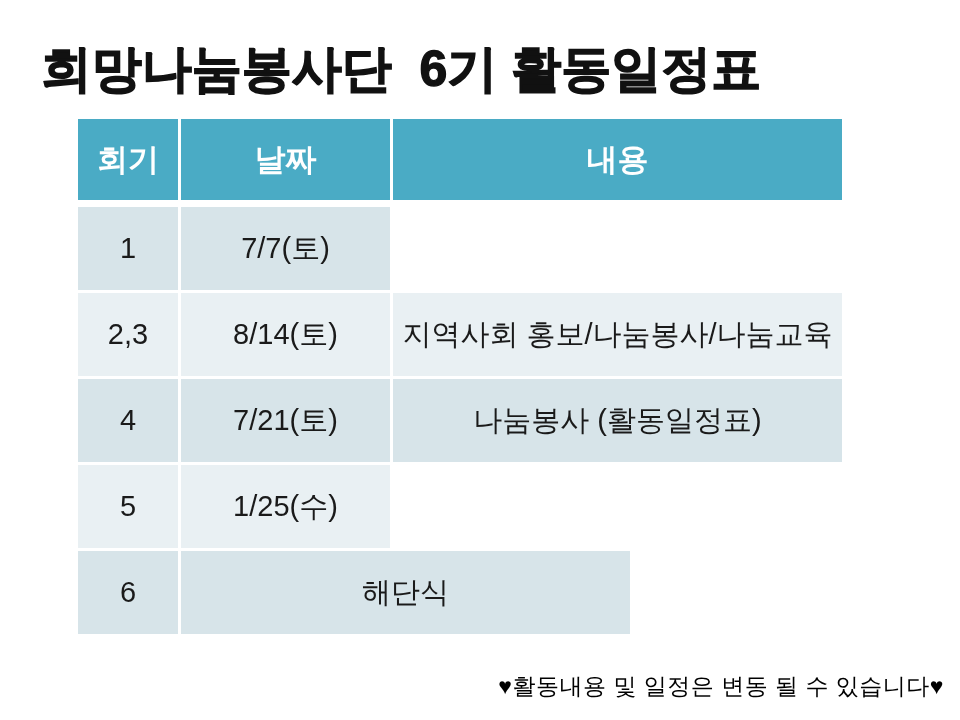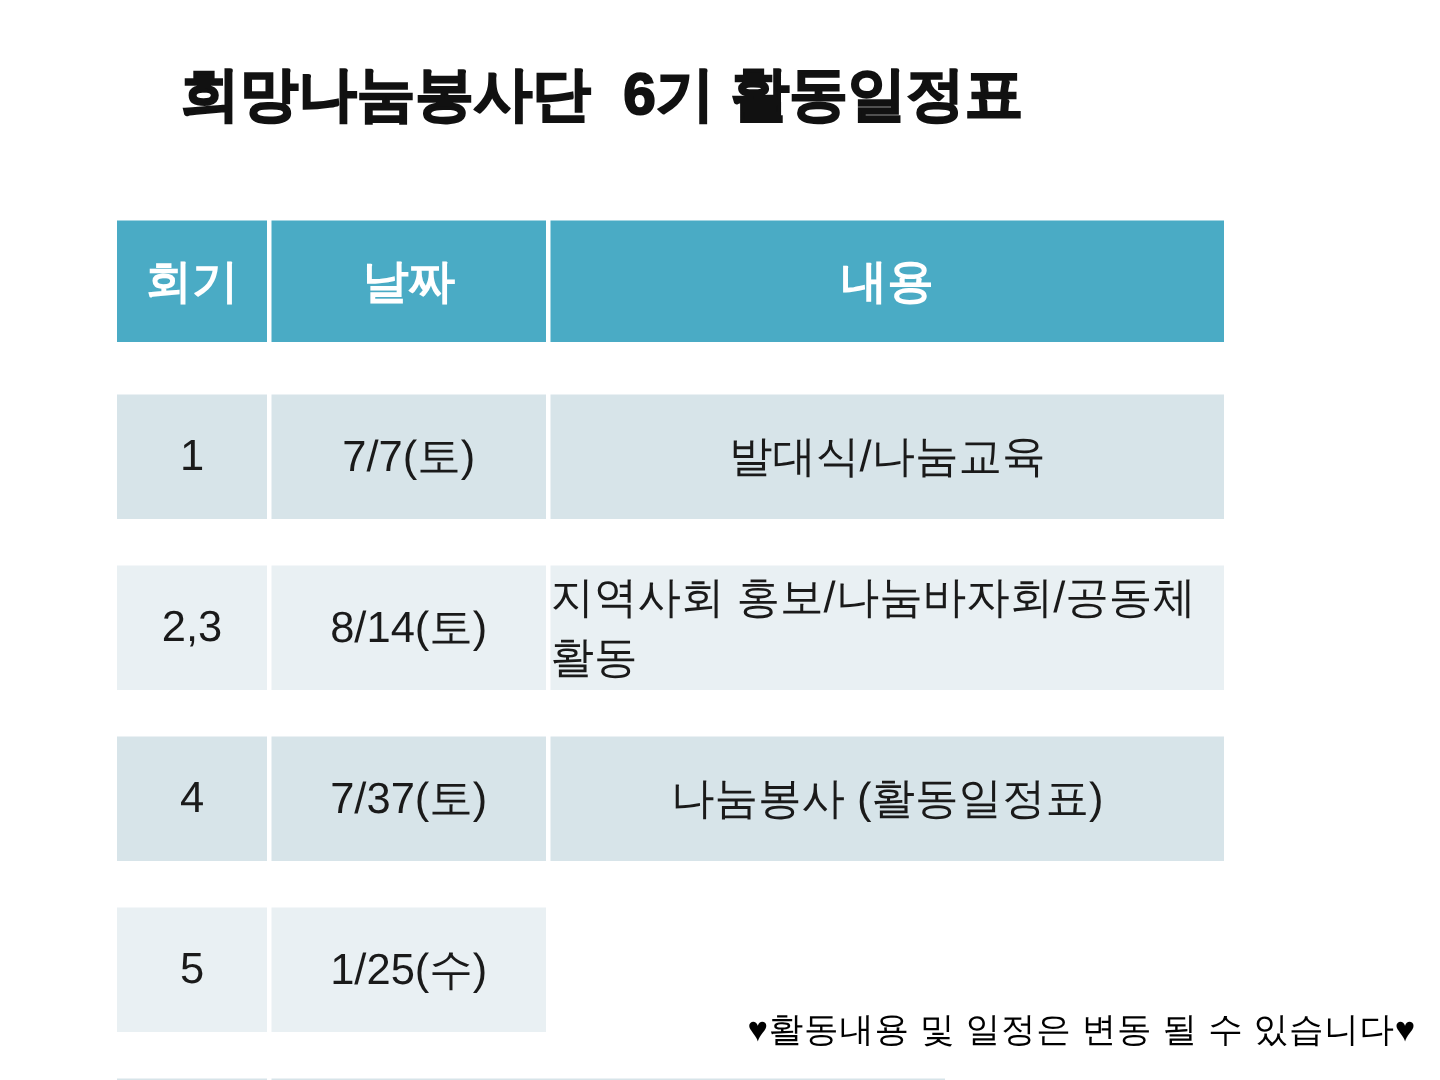--- a/index.html
+++ b/index.html
@@ -7,51 +7,50 @@
     width: 960px; height: 720px;
     background: #ffffff;
     font-family: "Liberation Sans", "DejaVu Sans", sans-serif;
     position: relative;
     overflow: hidden;
   }
   .slide-title {
     position: absolute;
     top: 36px; left: 0; width: 803px;
     text-align: center;
-    font-size: 39px;
+    font-size: 50px;
     font-weight: 900;
     color: #111111;
     letter-spacing: 0px;
     white-space: pre;
     -webkit-text-stroke: 1.3px #111111;
   }
   .schedule-table {
     position: absolute;
     left: 78px; top: 119px;
     width: 800px;
     display: flex;
     flex-direction: column;
   }
   .t-row {
     display: flex;
     gap: 3px;
     margin-bottom: 3px;
-    margin-top: 28px;
   }
   .t-row.header-row {
     margin-bottom: 7px;
   }
   .cell {
     display: flex;
     align-items: center;
     justify-content: center;
     box-sizing: border-box;
   }
   .col-session { width: 100px; }
-  .col-date    { width: 183px; }
+  .col-date    { width: 209px; }
   .col-content { width: 449px; }
   .header-row .cell {
     height: 81px;
     background: #4AABC5;
     color: #ffffff;
     font-size: 31px;
     font-weight: 700;
   }
   .data-row .cell {
     height: 83px;
@@ -80,32 +79,31 @@
 
   <div class="t-row header-row">
     <div class="cell col-session">회기</div>
     <div class="cell col-date">날짜</div>
     <div class="cell col-content">내용</div>
   </div>
 
   <div class="t-row data-row band-dark">
     <div class="cell col-session">1</div>
     <div class="cell col-date">7/7(토)</div>
-    <div class="cell col-content">발대식/나눔교육</div>
   </div>
 
   <div class="t-row data-row band-light">
     <div class="cell col-session">2,3</div>
     <div class="cell col-date">8/14(토)</div>
-    <div class="cell col-content">지역사회 홍보/나눔바자회/공동체활동</div>
+    <div class="cell col-content">지역사회 홍보/나눔봉사/나눔교육</div>
   </div>
 
   <div class="t-row data-row band-dark">
     <div class="cell col-session">4</div>
-    <div class="cell col-date">7/37(토)</div>
+    <div class="cell col-date">7/21(토)</div>
     <div class="cell col-content">나눔봉사 (활동일정표)</div>
   </div>
 
   <div class="t-row data-row band-light">
     <div class="cell col-session">5</div>
     <div class="cell col-date">1/25(수)</div>
   </div>
 
   <div class="t-row data-row band-dark">
     <div class="cell col-session">6</div>

